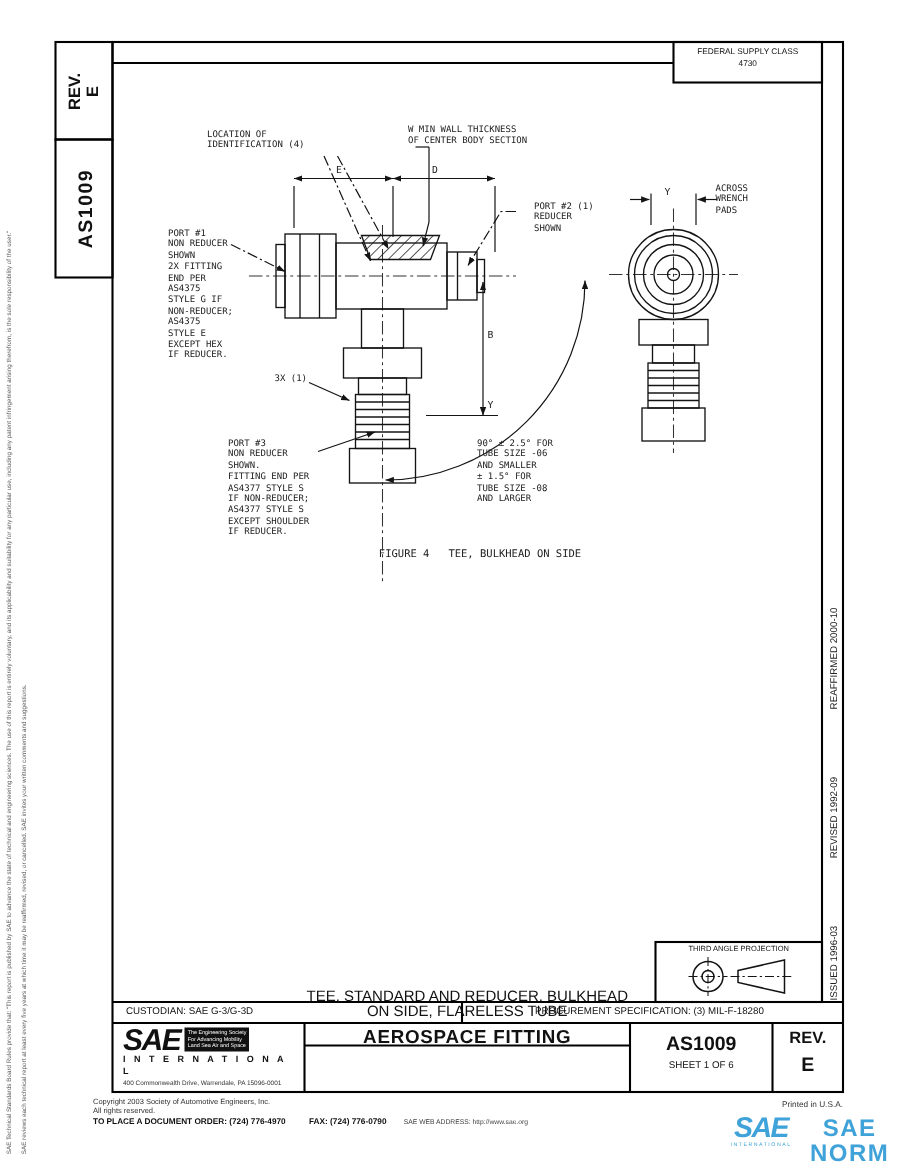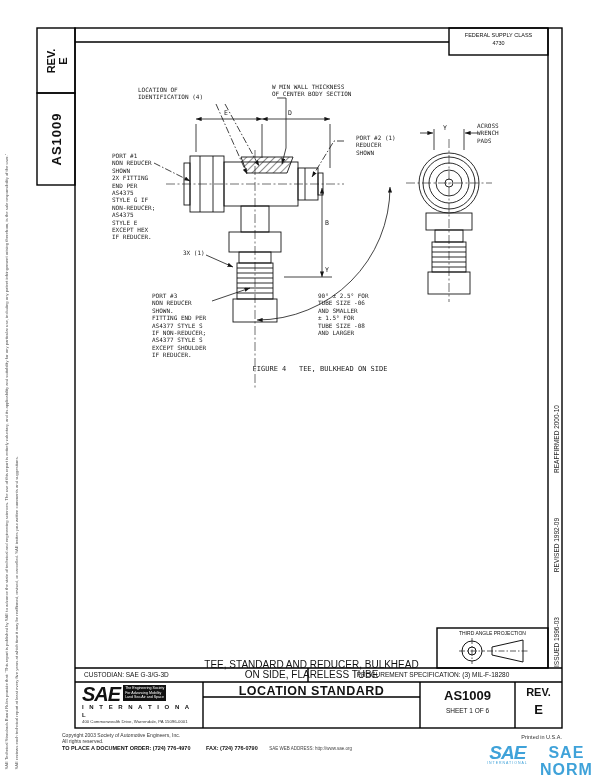--- a/index.html
+++ b/index.html
@@ -211,21 +211,21 @@
   <div style="display:flex;align-items:flex-start;gap:3px;">
     <div style="font-size:20px;font-weight:bold;font-style:italic;letter-spacing:-1px;line-height:18px;">SAE</div>
     <div class="pre" style="font-size:3.6px;line-height:4.6px;background:#111;color:#fff;padding:1px 2px;">The Engineering Society
 For Advancing Mobility
 Land Sea Air and Space</div>
   </div>
   <div style="font-size:6px;font-weight:bold;letter-spacing:2px;line-height:8px;">I N T E R N A T I O N A L</div>
   <div style="font-size:4.3px;color:#333;line-height:5.5px;">400 Commonwealth Drive, Warrendale, PA 15096-0001</div>
 </div>
 
-<div class="t ctr b" style="left:203px;top:684px;width:217px;font-size:12.5px;letter-spacing:0.5px;">LOCATION STANDARD</div>
+<div class="t ctr b" style="left:203px;top:684px;width:217px;font-size:12.5px;letter-spacing:0.5px;">AEROSPACE FITTING</div>
 <div class="t ctr pre" style="left:203px;top:660px;width:217px;font-size:10px;line-height:10px;">TEE, STANDARD AND REDUCER, BULKHEAD
 ON SIDE, FLARELESS TUBE</div>
 
 <div class="t ctr b" style="left:420px;top:688px;width:95px;font-size:13px;">AS1009</div>
 <div class="t ctr" style="left:420px;top:707px;width:95px;font-size:6.5px;">SHEET 1 OF 6</div>
 
 <div class="t ctr b" style="left:515px;top:686px;width:47px;font-size:11px;">REV.</div>
 <div class="t ctr b" style="left:515px;top:702px;width:47px;font-size:13px;">E</div>
 
 <div class="t" style="left:62px;top:732px;font-size:5px;color:#333;">Copyright 2003 Society of Automotive Engineers, Inc.</div>

